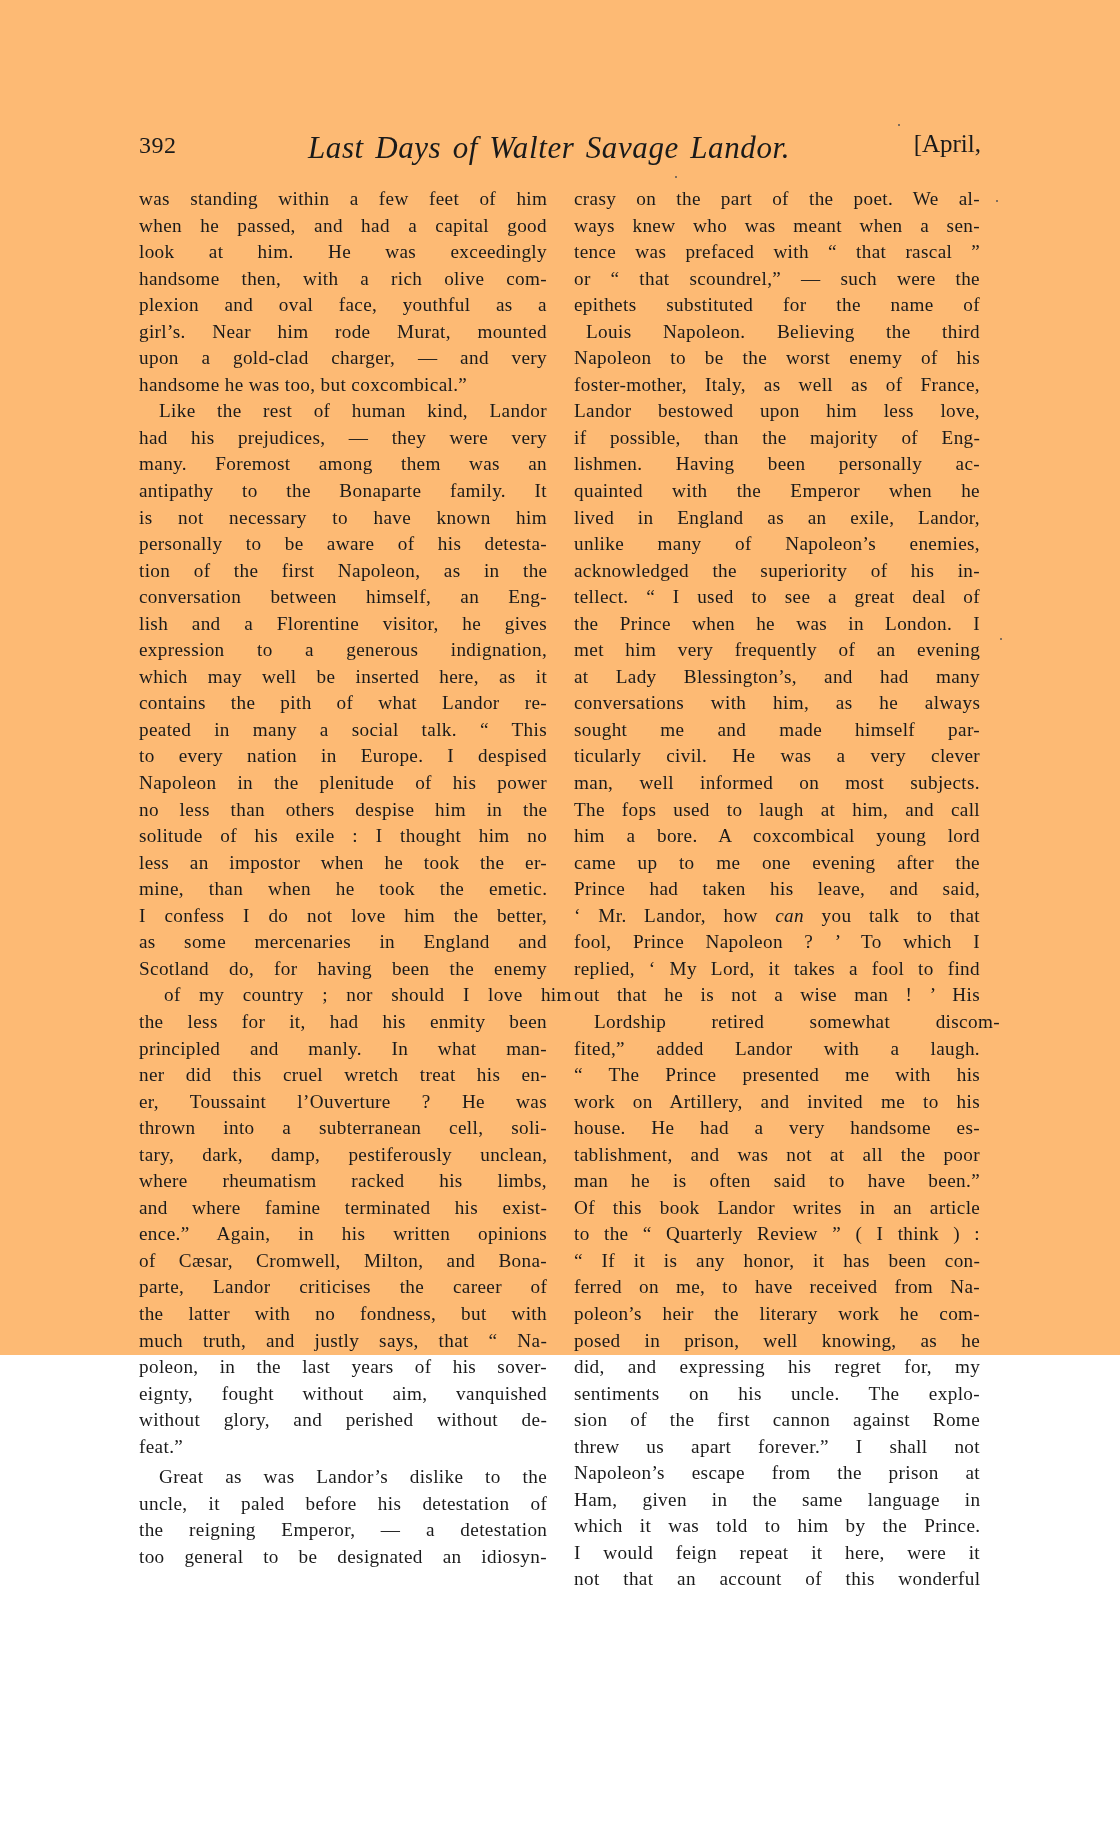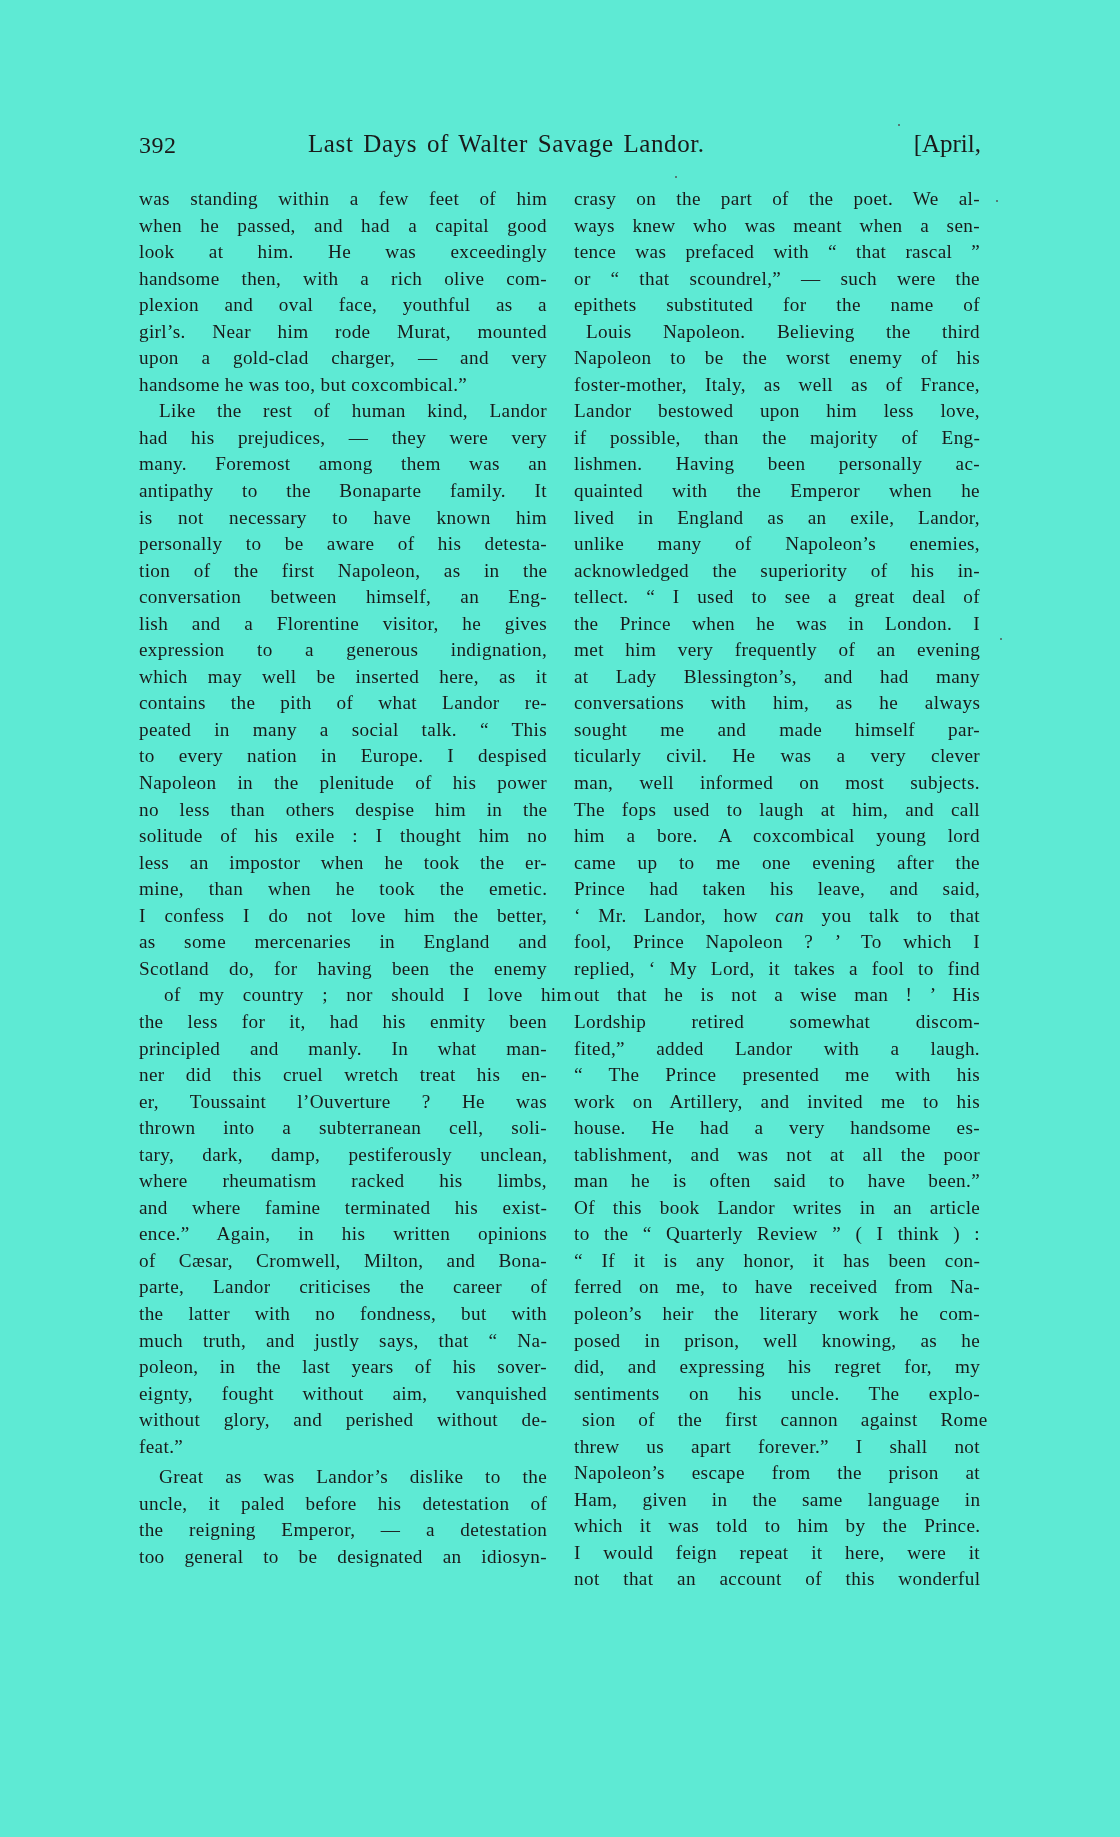--- a/index.html
+++ b/index.html
@@ -1,20 +1,20 @@
 <!DOCTYPE html>
 <html><head>
 <meta charset="utf-8">
 <style>
   html, body { margin: 0; padding: 0; background: #ffffff; }
   body { width: 1120px; height: 1837px; position: relative; overflow: hidden; }
-  .page { position: absolute; left: 0; top: 0; width: 1120px; height: 1837px; background: #5eead4; color: #1a1a1a; font-family: "DejaVu Serif", "Liberation Serif", serif; }
+  .page { position: absolute; left: 0; top: 0; width: 1120px; height: 1355px; background: #fdba74; color: #1a1a1a; font-family: "DejaVu Serif", "Liberation Serif", serif; }
   .running-head { position: absolute; left: 139px; top: 128px; width: 842px; height: 36px; }
   .page-number { position: absolute; left: 0; top: 4px; font-size: 24px; letter-spacing: 0.5px; font-family: "Liberation Serif", serif; }
-  .head-title { position: absolute; left: 169px; top: 2px; font-size: 25px; font-family: "Liberation Serif", serif; letter-spacing: 0.6px; word-spacing: 3px; }
+  .head-title { position: absolute; left: 169px; top: 2px; font-size: 31px; font-style: italic; font-family: "Liberation Serif", serif; letter-spacing: 0.6px; word-spacing: 3px; }
   .head-date { position: absolute; right: 0; top: 2px; font-size: 25px; font-family: "Liberation Serif", serif; }
   .column { position: absolute; top: 186px; }
   .col-left { left: 139px; width: 408px; }
   .col-right { left: 574px; width: 406px; }
   .line { display: block; height: 26.55px; line-height: 26.55px; font-size: 19.2px; font-family: "Liberation Serif", serif; text-align: justify; text-align-last: justify; white-space: nowrap; overflow: visible; letter-spacing: 0.35px; }
   .line.last { text-align-last: left; }
   .line.indent { text-indent: 20px; }
   .line.para-gap { margin-top: 4px; }
   .speck { position: absolute; width: 2px; height: 2px; background: #555; border-radius: 1px; }
 </style>
@@ -108,36 +108,36 @@
       <div class="line" style="white-space: nowrap; display: block; width: auto; word-spacing: 17.1429px;">ticularly civil.  He was a very clever</div>
       <div class="line" style="white-space: nowrap; display: block; width: auto; word-spacing: 21px;">man, well informed on most subjects.</div>
       <div class="line" style="white-space: nowrap; display: block; width: auto; word-spacing: 11.75px;">The fops used to laugh at him, and call</div>
       <div class="line" style="white-space: nowrap; display: block; width: auto; word-spacing: 14.1429px;">him a bore.  A coxcombical young lord</div>
       <div class="line" style="white-space: nowrap; display: block; width: auto; word-spacing: 16.4286px;">came up to me one evening after the</div>
       <div class="line" style="white-space: nowrap; display: block; width: auto; word-spacing: 19.1667px;">Prince had taken his leave, and said,</div>
       <div class="line" style="white-space: nowrap; display: block; width: auto; word-spacing: 12.375px;">‘ Mr. Landor, how <em>can</em> you talk to that</div>
       <div class="line" style="white-space: nowrap; display: block; width: auto; word-spacing: 14.25px;">fool, Prince Napoleon ? ’  To which I</div>
       <div class="line" style="white-space: nowrap; display: block; width: auto; word-spacing: 8.77778px;">replied, ‘ My Lord, it takes a fool to find</div>
       <div class="line" style="white-space: nowrap; display: block; width: auto; word-spacing: 11.0909px;">out that he is not a wise man ! ’  His</div>
-      <div class="line" style="white-space: nowrap; display: block; width: auto; word-spacing: 40.3333px;">Lordship retired somewhat discom-</div>
+      <div class="line" style="white-space: nowrap; display: block; width: auto; word-spacing: 40.3333px; margin-left: 20px;">Lordship retired somewhat discom-</div>
       <div class="line" style="white-space: nowrap; display: block; width: auto; word-spacing: 26px;">fited,” added Landor with a laugh.</div>
       <div class="line" style="white-space: nowrap; display: block; width: auto; word-spacing: 20.8333px;">“ The Prince presented me with his</div>
       <div class="line" style="white-space: nowrap; display: block; width: auto; word-spacing: 12.7143px;">work on Artillery, and invited me to his</div>
       <div class="line" style="white-space: nowrap; display: block; width: auto; word-spacing: 17.5714px;">house.  He had a very handsome es-</div>
       <div class="line" style="white-space: nowrap; display: block; width: auto; word-spacing: 12.8571px;">tablishment, and was not at all the poor</div>
       <div class="line" style="white-space: nowrap; display: block; width: auto; word-spacing: 17.8571px;">man he is often said to have been.”</div>
       <div class="line" style="white-space: nowrap; display: block; width: auto; word-spacing: 12.7143px;">Of this book Landor writes in an article</div>
       <div class="line" style="white-space: nowrap; display: block; width: auto; word-spacing: 9.2px;">to the “ Quarterly Review ” ( I think ) :</div>
       <div class="line" style="white-space: nowrap; display: block; width: auto; word-spacing: 13.5556px;">“ If it is any honor, it has been con-</div>
       <div class="line" style="white-space: nowrap; display: block; width: auto; word-spacing: 11.8571px;">ferred on me, to have received from Na-</div>
       <div class="line" style="white-space: nowrap; display: block; width: auto; word-spacing: 15.5px;">poleon’s heir the literary work he com-</div>
       <div class="line" style="white-space: nowrap; display: block; width: auto; word-spacing: 18.8333px;">posed in prison, well knowing, as he</div>
       <div class="line" style="white-space: nowrap; display: block; width: auto; word-spacing: 17.8333px;">did, and expressing his regret for, my</div>
       <div class="line" style="white-space: nowrap; display: block; width: auto; word-spacing: 20.1667px;">sentiments on his uncle.  The explo-</div>
-      <div class="line" style="white-space: nowrap; display: block; width: auto; word-spacing: 17.6667px; margin-left: 8px;">sion of the first cannon against Rome</div>
+      <div class="line" style="white-space: nowrap; display: block; width: auto; word-spacing: 17.6667px;">sion of the first cannon against Rome</div>
       <div class="line" style="white-space: nowrap; display: block; width: auto; word-spacing: 18.7143px;">threw us apart forever.”  I shall not</div>
       <div class="line" style="white-space: nowrap; display: block; width: auto; word-spacing: 21.6px;">Napoleon’s escape from the prison at</div>
       <div class="line" style="white-space: nowrap; display: block; width: auto; word-spacing: 19.8333px;">Ham, given in the same language in</div>
       <div class="line" style="white-space: nowrap; display: block; width: auto; word-spacing: 12px;">which it was told to him by the Prince.</div>
       <div class="line" style="white-space: nowrap; display: block; width: auto; word-spacing: 17.4286px;">I would feign repeat it here, were it</div>
       <div class="line" style="white-space: nowrap; display: block; width: auto; word-spacing: 18.5px;">not that an account of this wonderful</div>
     </div>
 
   <span class="speck" style="left:675px;top:176px;"></span>
   <span class="speck" style="left:996px;top:200px;"></span>

